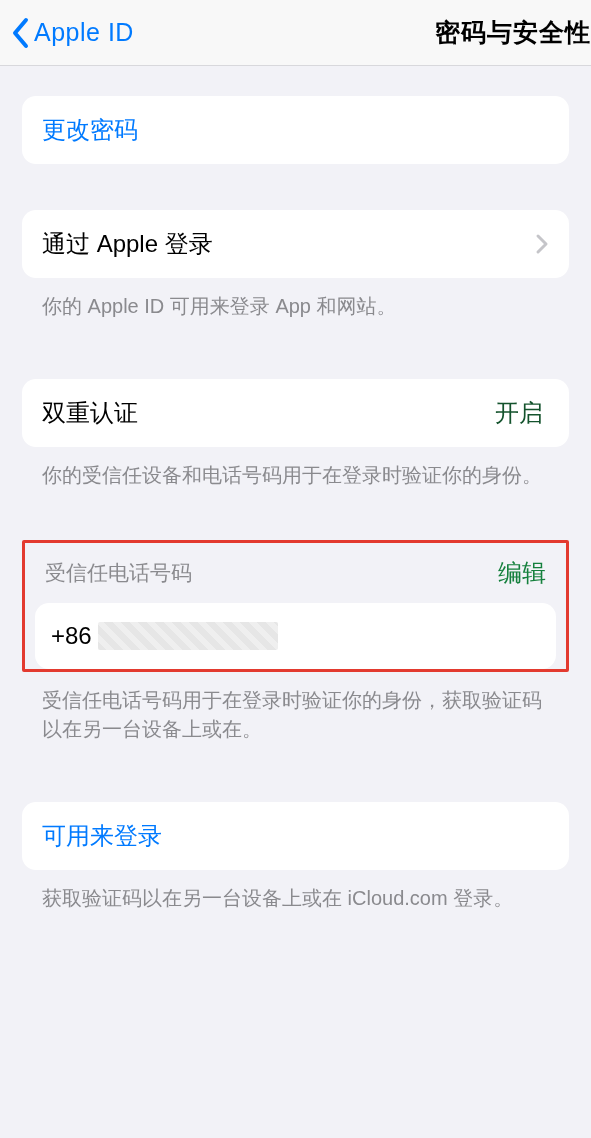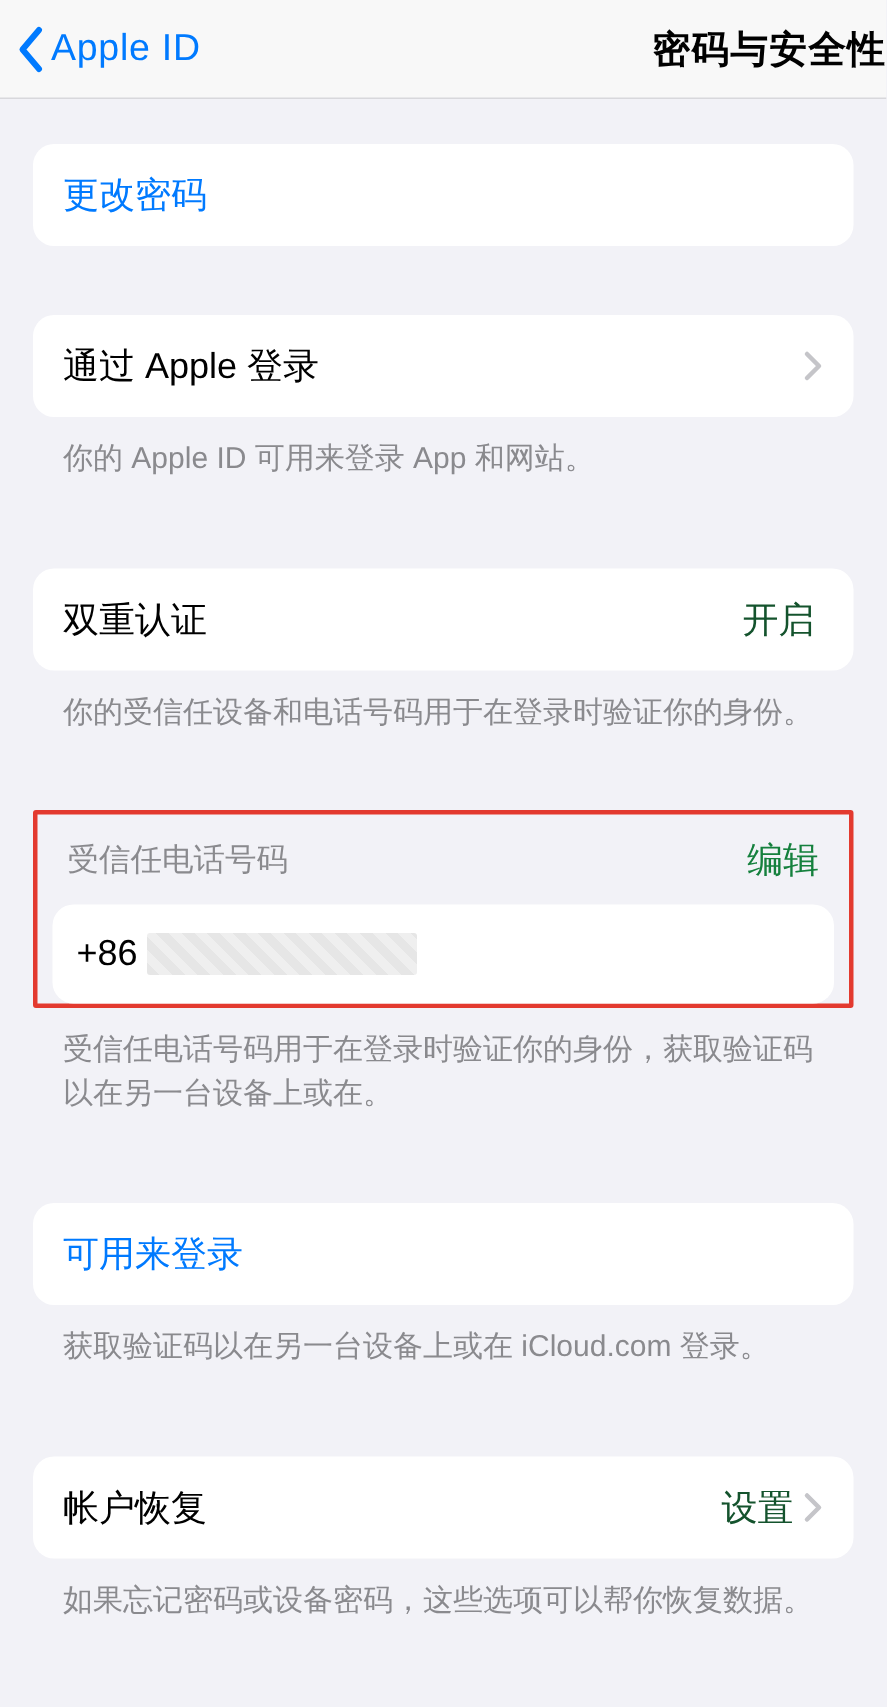--- a/index.html
+++ b/index.html
@@ -185,28 +185,14 @@
   </div>
   <div class="footer">受信任电话号码用于在登录时验证你的身份，获取验证码以在另一台设备上或在。</div>
 
   <div class="group spacer-lg">
     <div class="cell cell-link">
       <span class="cell-label">可用来登录</span>
     </div>
     <div class="footer">获取验证码以在另一台设备上或在 iCloud.com 登录。</div>
   </div>
 
-  <div class="group spacer-lg">
-    <div class="cell">
-      <span class="cell-label">帐户恢复</span>
-      <span class="cell-right">
-        <span class="cell-value">设置</span>
-        <span class="disclosure">
-          <svg width="14" height="22" viewBox="0 0 14 22">
-            <polyline points="3,3 11,11 3,19" fill="none" stroke="#c5c5c9" stroke-width="3" stroke-linecap="round" stroke-linejoin="round"></polyline>
-          </svg>
-        </span>
-      </span>
-    </div>
-    <div class="footer">如果忘记密码或设备密码，这些选项可以帮你恢复数据。</div>
-  </div>
 
 </div>
 
 </body></html>

